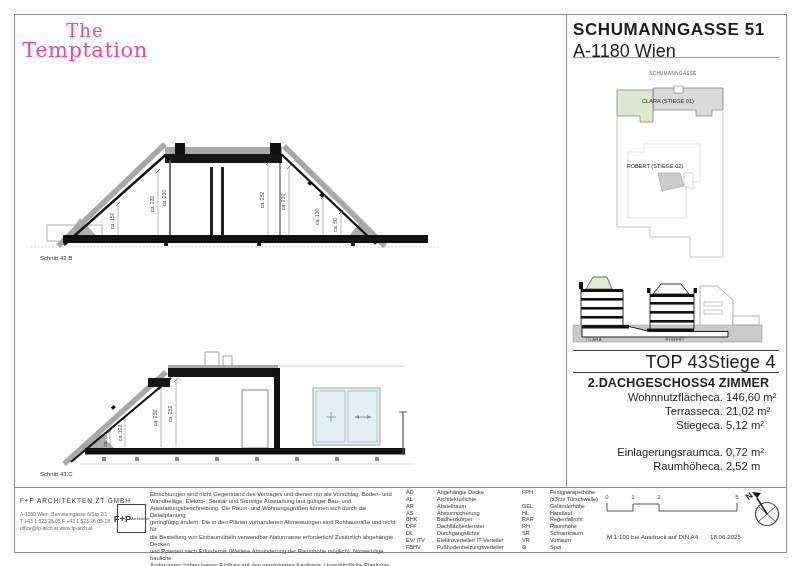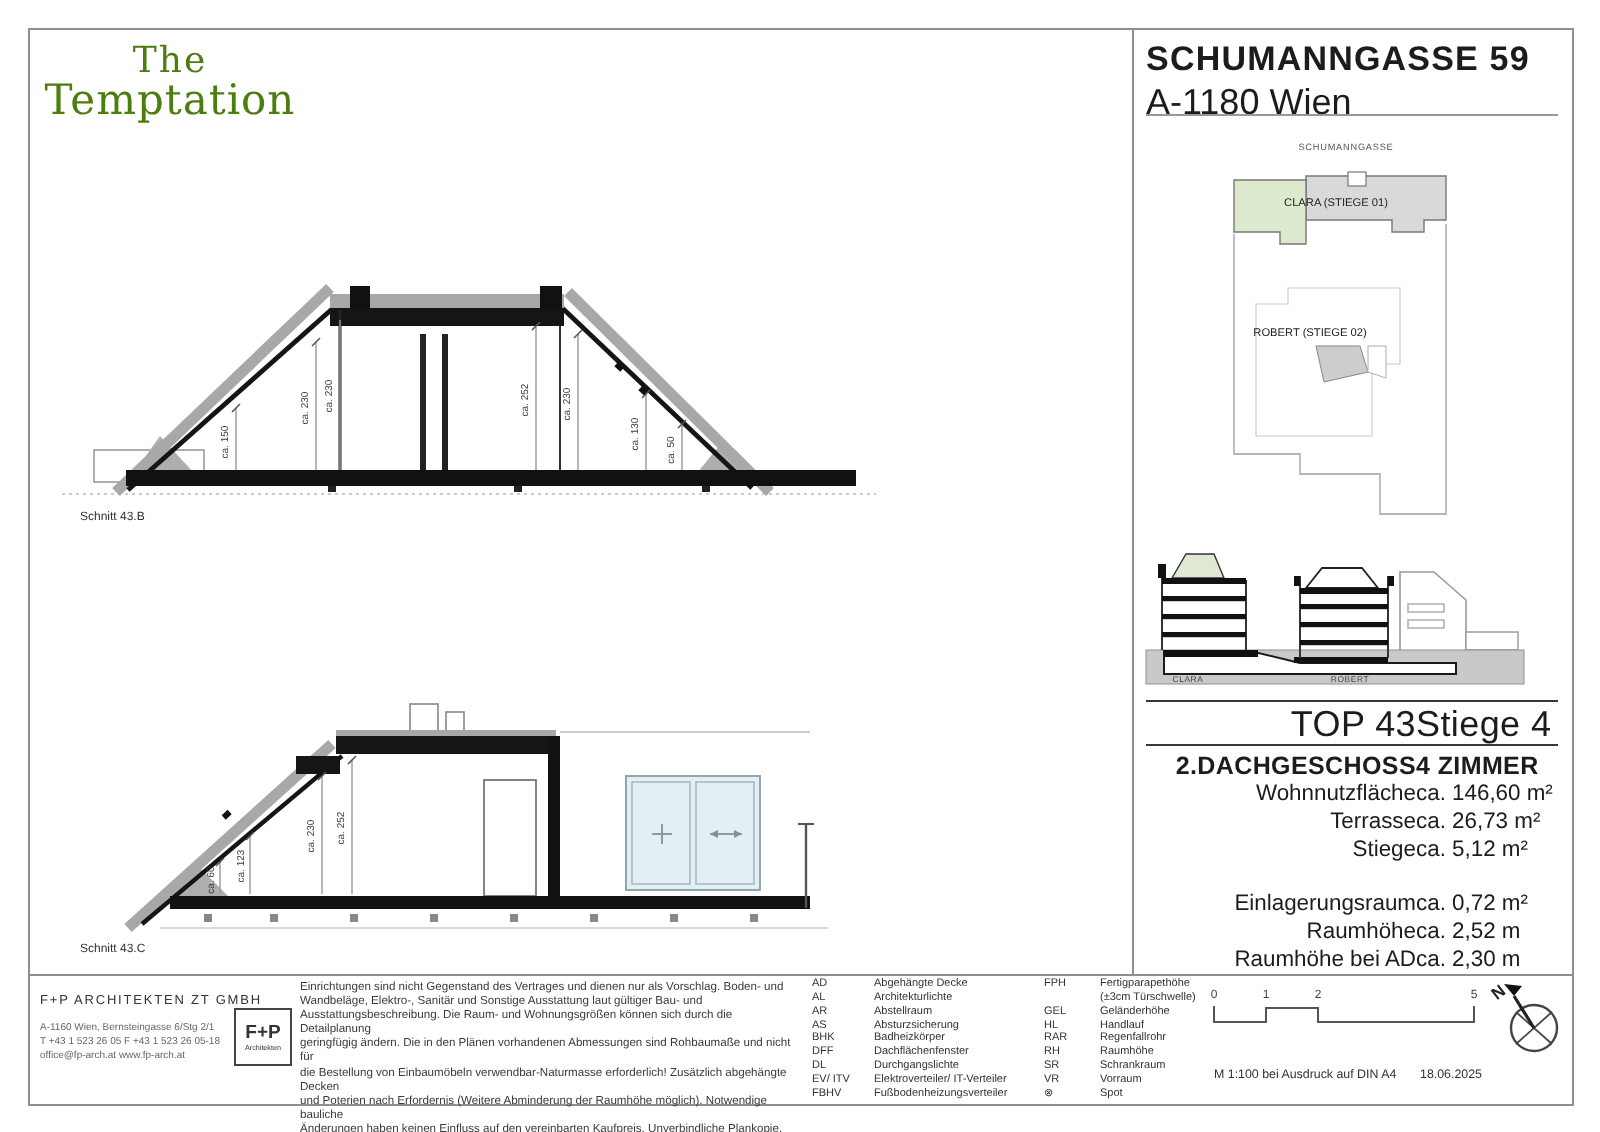--- a/index.html
+++ b/index.html
@@ -3,21 +3,21 @@
 <meta charset="utf-8">
 <style>
   html,body{margin:0;padding:0;background:#fff;}
   .page{position:relative;width:800px;height:566px;background:#ffffff;overflow:hidden;
         font-family:"Liberation Sans",sans-serif;color:#1c1c1c;}
   .frame{position:absolute;left:14px;top:14px;width:771px;height:537px;border:1px solid #8f8f8f;}
   .vdiv{position:absolute;left:566px;top:14px;width:1px;height:473px;background:#8f8f8f;}
   .hfoot{position:absolute;left:14px;top:487px;width:772px;height:1px;background:#8f8f8f;}
 
   .logo{position:absolute;left:22px;top:22px;width:126px;text-align:center;
-        font-family:"DejaVu Serif",serif;color:#4d7c0f;line-height:1.0;}
+        font-family:"DejaVu Serif",serif;color:#ec4899;line-height:1.0;}
   .logo .l1{font-size:18px;letter-spacing:1px;}
   .logo .l2{font-size:21px;letter-spacing:0.5px;}
 
   .hdr-title{position:absolute;left:573px;top:20px;font-size:17px;font-weight:bold;letter-spacing:0.6px;}
   .hdr-sub{position:absolute;left:573px;top:41px;font-size:18px;}
   .rule{position:absolute;left:573px;width:206px;height:1px;background:#999;}
   .rule.dark{background:#3a3a3a;}
 
   .u-abs{position:absolute;left:573px;width:206px;text-align:right;}
   .u-row{display:flex;}
@@ -31,21 +31,21 @@
   svg text{font-family:"Liberation Sans",sans-serif;}
   .dim{font-size:5px;fill:#3c3c3c;}
   .sect-label{font-size:6px;fill:#333;}
   .sp-street{font-size:4.6px;fill:#555;letter-spacing:0.4px;}
   .sp-label{font-size:5.6px;fill:#222;}
   .el-label{font-size:4.2px;fill:#444;letter-spacing:0.3px;}
 
   .firm-name{position:absolute;left:20px;top:497px;font-size:6.5px;letter-spacing:0.9px;color:#333;}
   .firm-addr{position:absolute;left:20px;top:511px;font-size:5px;line-height:6.8px;color:#666;}
   .fp-box{position:absolute;left:117px;top:504px;width:27px;height:27px;border:1.4px solid #444;
-          display:flex;flex-direction:column;align-items:center;justify-content:center;color:#333;}
+          display:flex;flex-direction:row;align-items:center;justify-content:center;color:#333;}
   .fp-box .t{font-size:9.5px;font-weight:bold;line-height:10px;}
   .fp-box .s{font-size:3.6px;line-height:4px;}
 
   .disclaimer{position:absolute;left:150px;top:491px;width:250px;font-size:5.8px;line-height:7.1px;color:#3a3a3a;}
 
   .legend{position:absolute;top:489px;font-size:5.5px;line-height:6.85px;color:#333;}
   .legend .lg-row{display:flex;}
   .legend1{left:406px;}
   .legend1 .ab{width:31px;flex:0 0 31px;}
   .legend2{left:522px;}
@@ -61,21 +61,21 @@
 <div class="page">
   <div class="frame"></div>
   <div class="vdiv"></div>
   <div class="hfoot"></div>
 
   <div class="logo">
     <div class="l1">The</div>
     <div class="l2">Temptation</div>
   </div>
 
-  <div class="hdr-title">SCHUMANNGASSE 59</div>
+  <div class="hdr-title">SCHUMANNGASSE 51</div>
   <div class="hdr-sub">A-1180 Wien</div>
   <div class="rule" style="top:57px"></div>
 
   <svg style="position:absolute;left:14px;top:130px" width="545" height="135" viewBox="0 0 545 135">
     <g>
       <rect x="33" y="95" width="55" height="16" fill="#ffffff" stroke="#9a9a9a" stroke-width="0.8"></rect>
       <line x1="17" y1="117" x2="424" y2="117" stroke="#bbbbbb" stroke-width="0.8" stroke-dasharray="1.5,2"></line>
       <polygon points="49,112 88,112 66,88" fill="#aeaeae"></polygon>
       <polygon points="330,112 369,112 348,90" fill="#aeaeae"></polygon>
       <line x1="44" y1="116" x2="151" y2="14" stroke="#a8a8a8" stroke-width="5.5"></line>
@@ -243,37 +243,33 @@
     <div class="l">2.DACHGESCHOSS</div>
     <div>4 ZIMMER</div>
   </div>
   <div class="u-abs u-rows" style="top:390px">
     <div class="u-row">
       <div class="l">Wohnnutzfläche</div>
       <div>ca. 146,60 m²</div>
     </div>
     <div class="u-row">
       <div class="l">Terrasse</div>
-      <div>ca. 26,73 m²</div>
+      <div>ca. 21,02 m²</div>
     </div>
     <div class="u-row">
       <div class="l">Stiege</div>
       <div>ca. 5,12 m²</div>
     </div>
     <div class="u-row">
       <div class="l">Einlagerungsraum</div>
       <div>ca. 0,72 m²</div>
     </div>
     <div class="u-row">
       <div class="l">Raumhöhe</div>
       <div>ca. 2,52 m</div>
-    </div>
-    <div class="u-row">
-      <div class="l">Raumhöhe bei AD</div>
-      <div>ca. 2,30 m</div>
     </div>
   </div>
 
   <div class="firm-name">F+P ARCHITEKTEN ZT GMBH</div>
   <div class="firm-addr">
     <div>A-1160 Wien, Bernsteingasse 6/Stg 2/1</div>
     <div>T +43 1 523 26 05   F +43 1 523 26 05-18</div>
     <div>office@fp-arch.at      www.fp-arch.at</div>
   </div>
   <div class="fp-box">

